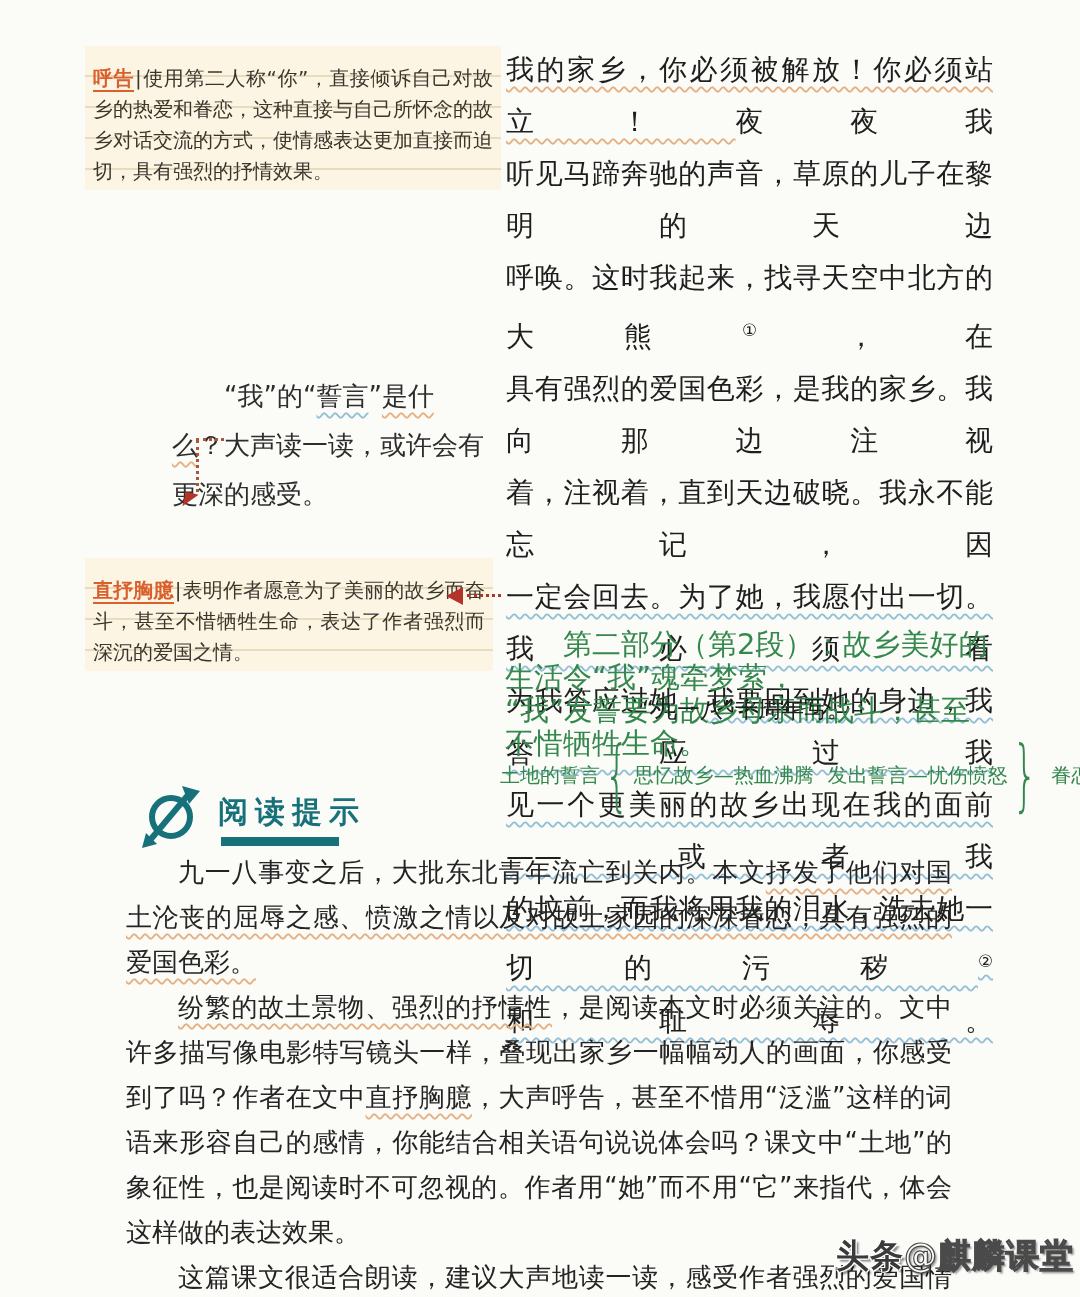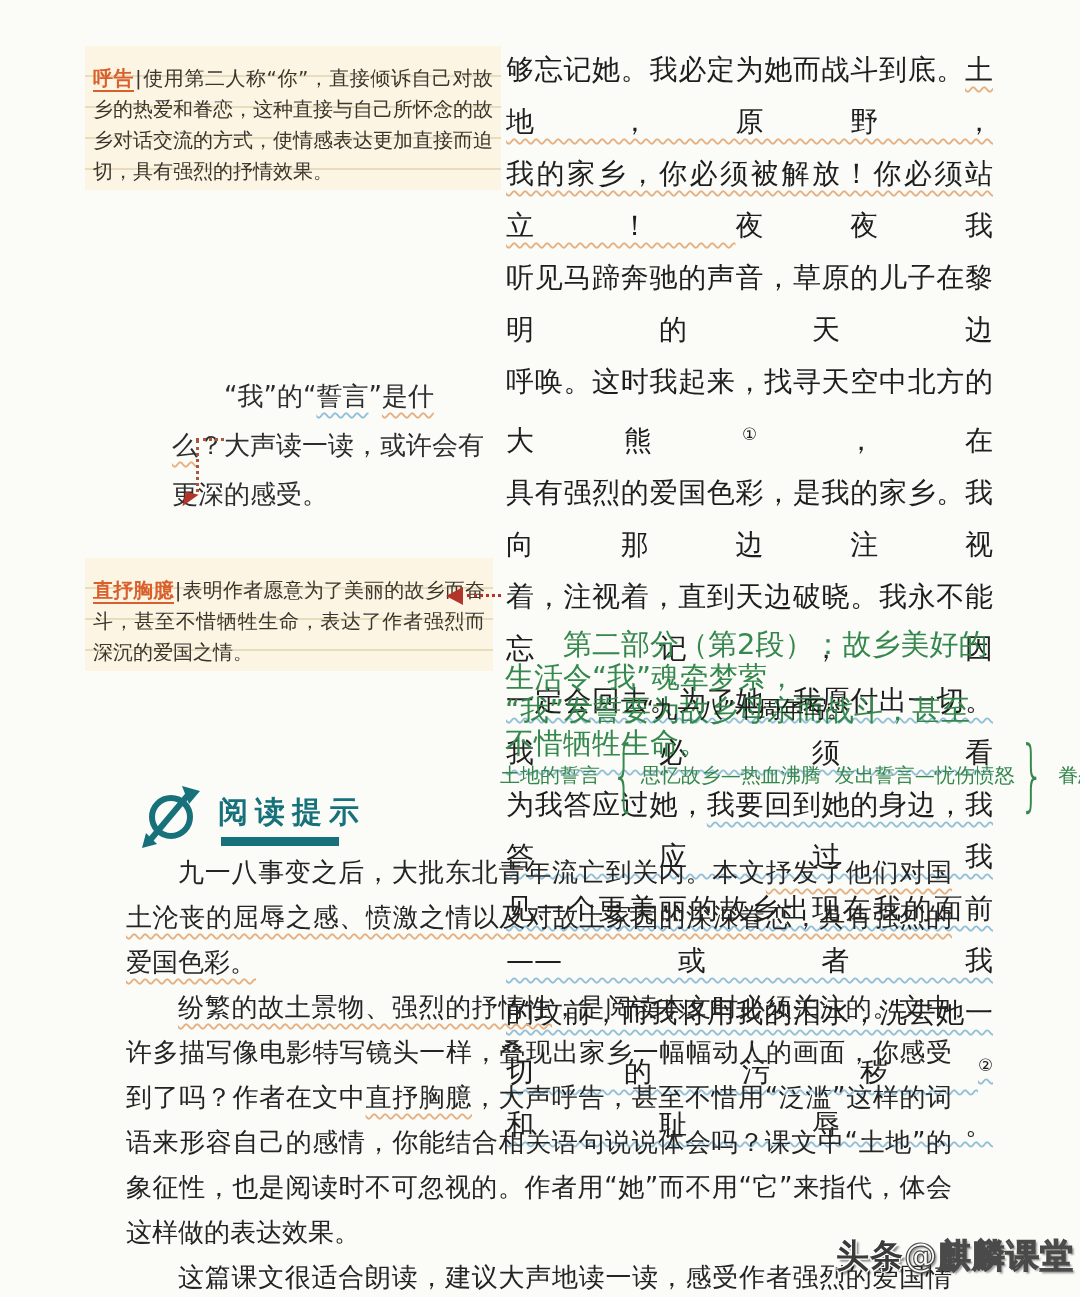--- a/index.html
+++ b/index.html
@@ -40,21 +40,21 @@
   .z-arrow-head { position:absolute; left:446px; top:587px; width:0; height:0;
                   border-top:9px solid transparent; border-bottom:9px solid transparent; border-right:17px solid #b5342a; }
   .z-arrow-tail { position:absolute; left:467px; top:594px; width:34px; border-top:3px dotted #b5342a; }
 
   
   .summary { position:absolute; left:505px; top:628px; width:486px; color:#35884d; font-size:29px; line-height:33px; }
   .byline  { position:absolute; left:505px; top:694px; width:482px; text-align:center; font-size:23px; color:#1e1e1e; }
 
   
   .diagram { position:absolute; left:500px; top:740px; display:flex; align-items:center; color:#35884d; font-size:20px; }
-  .d-root  { margin-right:7px; white-space:nowrap; }
+  .d-root  { margin-right:0; white-space:nowrap; }
   .brace   { font-size:78px; font-weight:200; line-height:0.9; transform:scaleX(0.5); margin:0 -8px; }
   .d-col   { display:flex; gap:14px; white-space:nowrap; }
   .d-col.right { margin-left:10px; }
 
   
   .rt-icon  { position:absolute; left:138px; top:780px; }
   .rt-title { position:absolute; left:218px; top:792px; font-size:30px; font-weight:bold; color:#16717a; letter-spacing:7px; white-space:nowrap; }
   .rt-bar   { position:absolute; left:221px; top:837px; width:118px; height:9px; background:#16717a; }
 
   
@@ -69,21 +69,20 @@
 </head>
 <body>
 
 <div class="page">
 
   <div class="note note-huhao">
     <span class="label">呼告</span><span class="sep">|</span><span>使用第二人称“你”，直接倾诉自己对故乡的热爱和眷恋，这种直接与自己所怀念的故乡对话交流的方式，使情感表达更加直接而迫切，具有强烈的抒情效果。</span>
   </div>
 
   <div class="main-text">
-      <div class="tline"><span>够忘记她。我必定为她而战斗到底。</span><span class="u-orange">土地，原野，</span></div>
       <div class="tline"><span class="u-orange">我的家乡，你必须被解放！你必须站立！</span><span>夜夜我</span></div>
       <div class="tline"><span>听见马蹄奔驰的声音，草原的儿子在黎明的天边</span></div>
       <div class="tline"><span>呼唤。这时我起来，找寻天空中北方的大熊</span><sup>①</sup><span>，在</span></div>
       <div class="tline"><span>具有强烈的爱国色彩，是我的家乡。我向那边注视</span></div>
       <div class="tline"><span>着，注视着，直到天边破晓。我永不能忘记，因</span></div>
       <div class="tline"><span class="u-blue">一定会回去。为了她，我愿付出一切。我必须看</span></div>
       <div class="tline"><span>为我答应过她，</span><span class="u-blue">我要回到她的身边，我答应过我</span></div>
       <div class="tline"><span class="u-blue">见一个更美丽的故乡出现在我的面前——或者我</span></div>
       <div class="tline"><span class="u-blue">的坟前，而我将用我的泪水，洗去她一切的污秽</span><sup class="u-blue">②</sup></div>
       <div class="tline"><span class="u-blue">和耻辱。</span></div>

